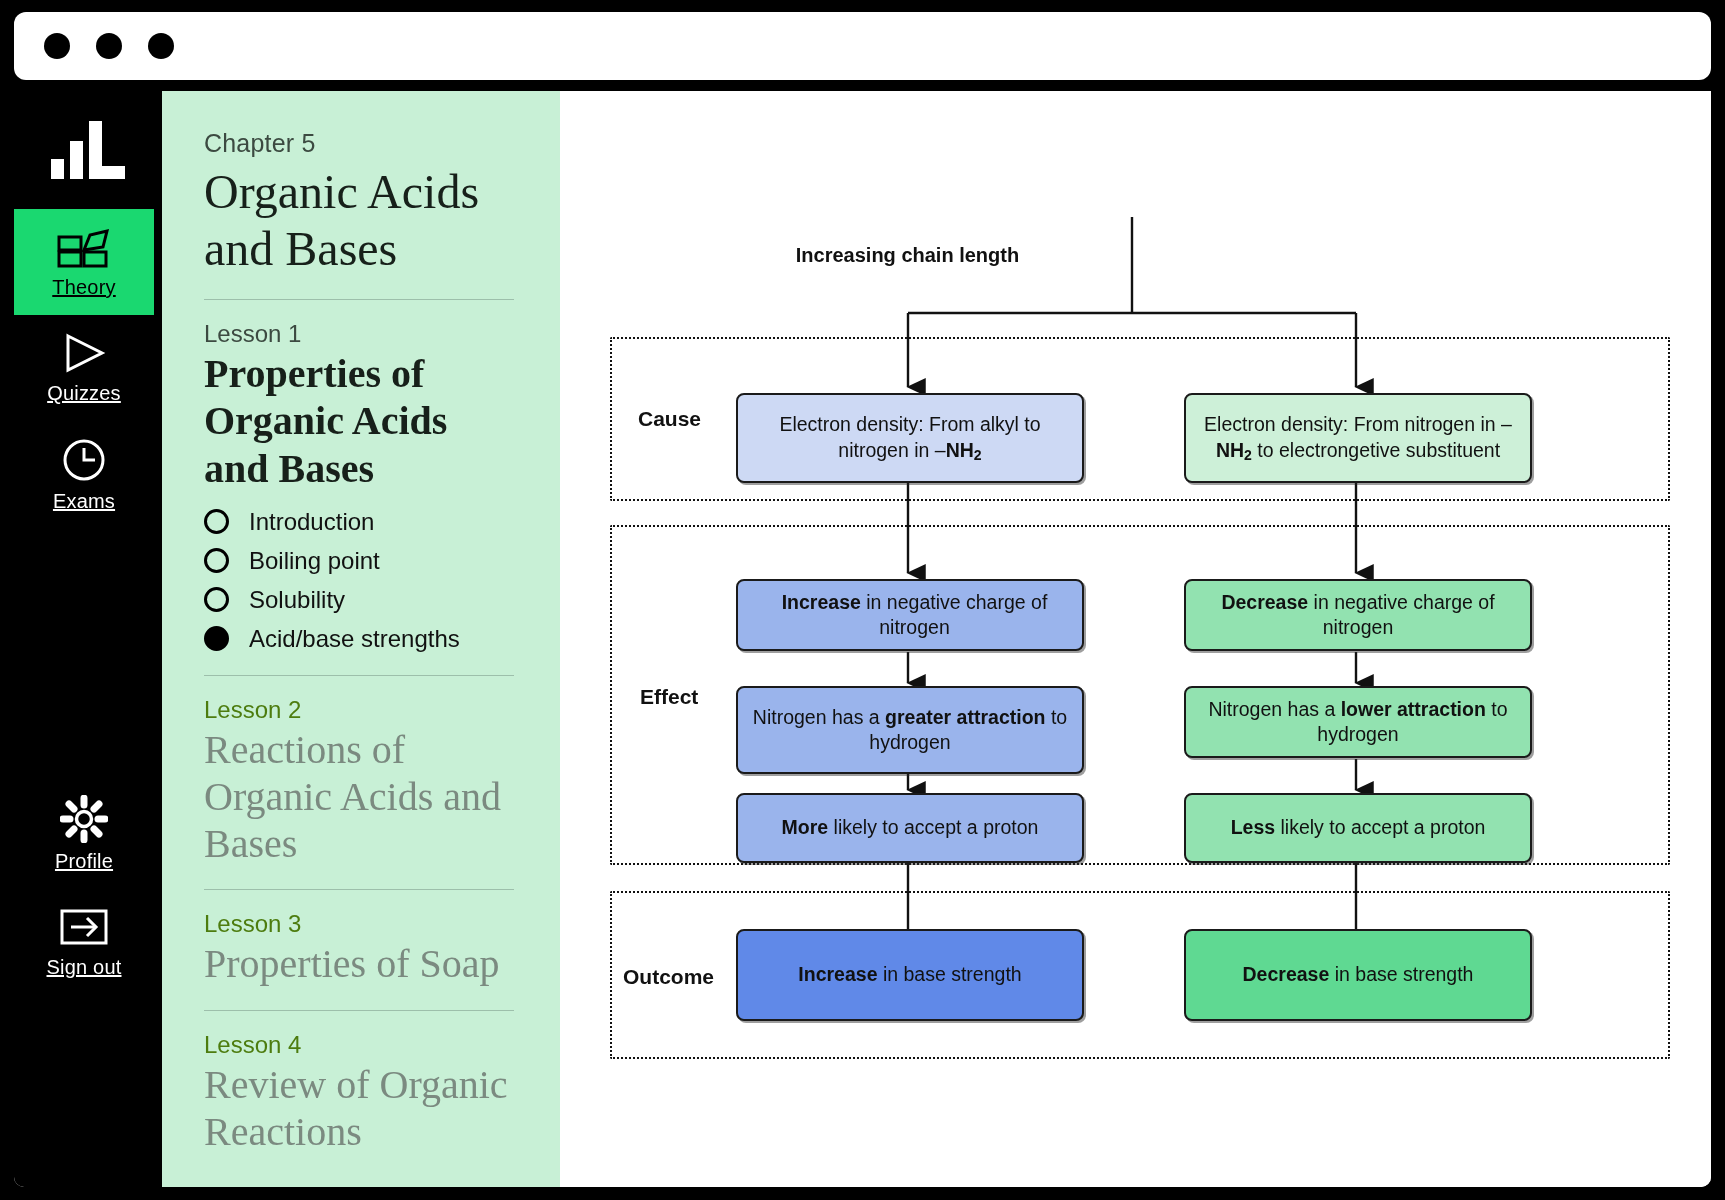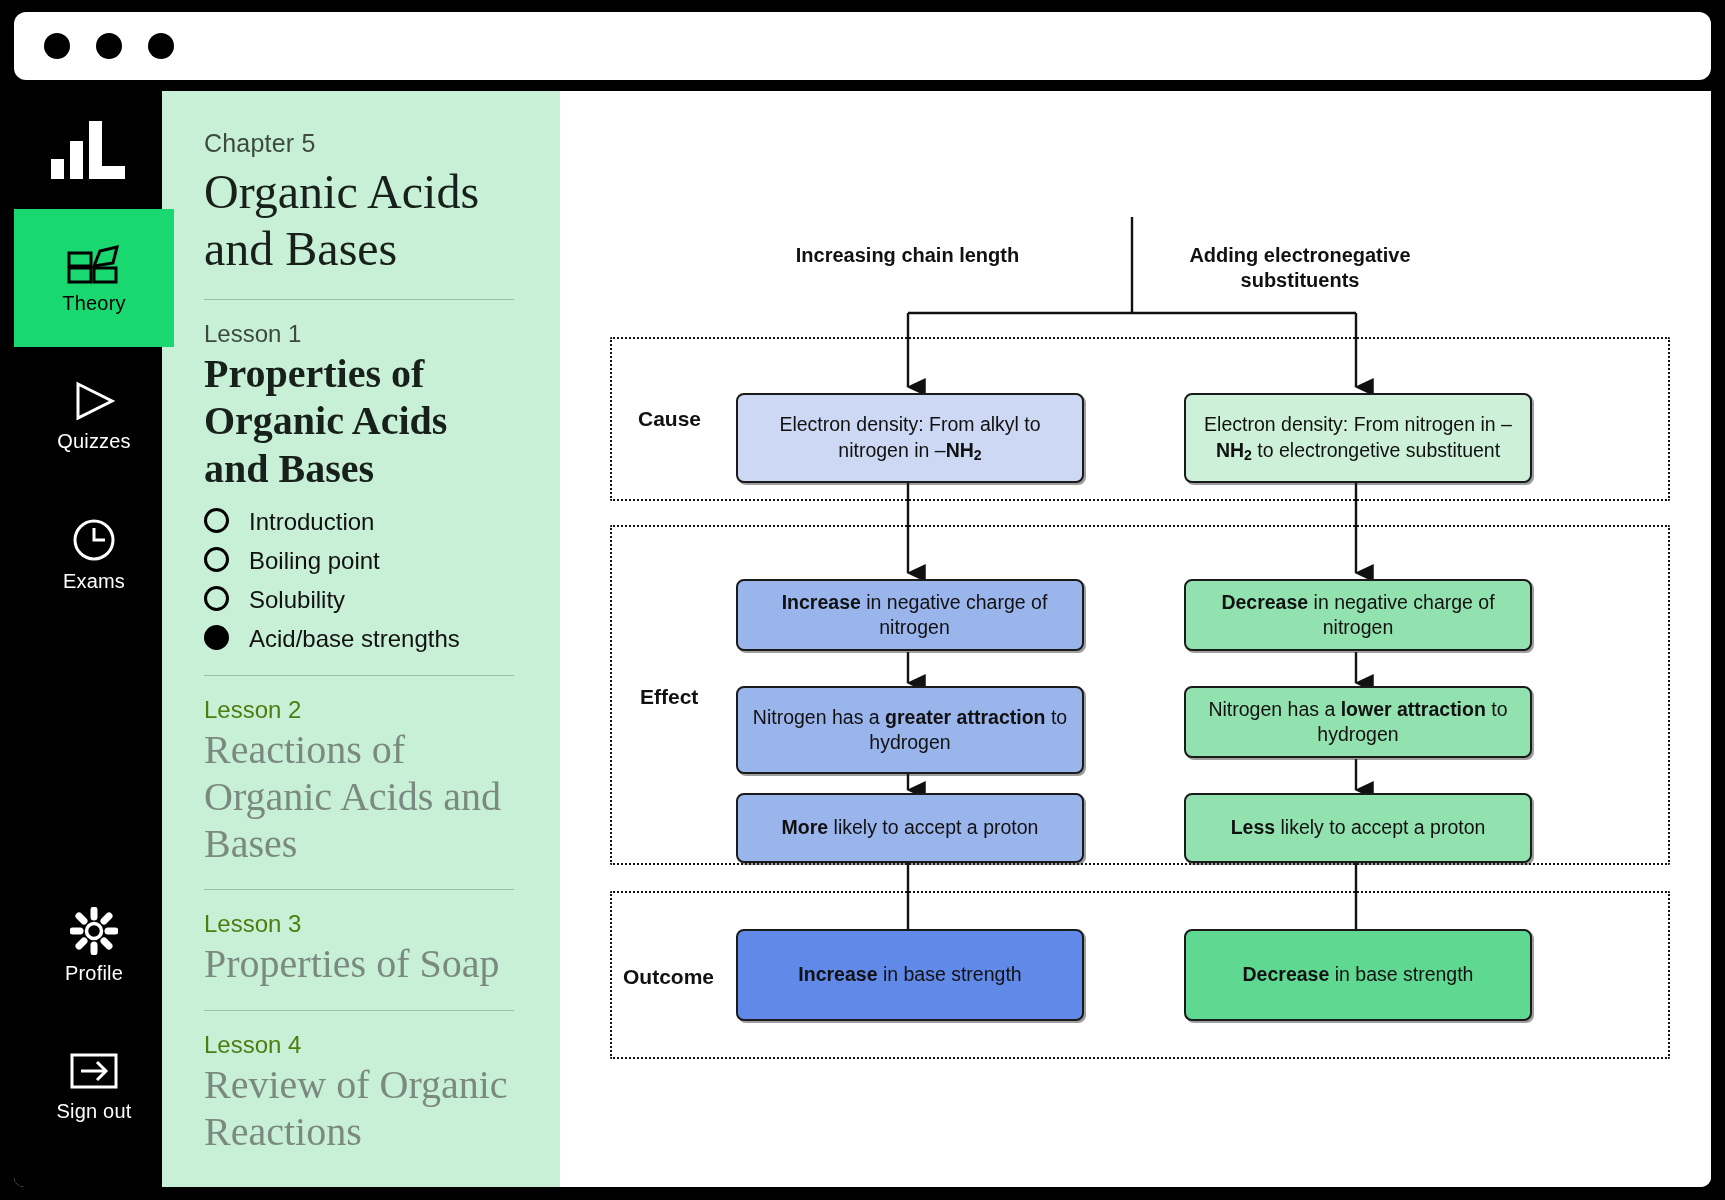--- a/index.html
+++ b/index.html
@@ -44,28 +44,29 @@
 
   
   .rail {
     width: 148px;
     background: #000;
     flex: 0 0 148px;
     position: relative;
     color: #fff;
   }
   .rail-item {
-    width: 160px;
+    width: 140px;
     display: flex;
     flex-direction: column;
     align-items: center;
     justify-content: center;
     gap: 7px;
-    padding: 32px 0;
+    padding: 16px 0;
     cursor: pointer;
+    text-decoration: underline;
   }
   .rail-item .lbl { font-size: 20px; letter-spacing: .2px; }
   .rail-item.active { background: #1ad870; color: #000; }
   .rail-logo { height: 118px; display:flex; align-items:center; justify-content:center; }
   .rail-spacer { height: 250px; }
 
   
   .sidebar {
     width: 398px;
     flex: 0 0 398px;
@@ -82,21 +83,21 @@
   .hr { height: 1px; background: #9dbfab; margin: 22px 0 20px 0; }
   .lesson-label { font-size: 24px; color: #3c4a41; }
   .lesson-label.dim { color: #4d7c0f; }
   .lesson-title {
     font-family: "Liberation Serif", serif;
     font-size: 40px; line-height: 1.18; color: #17201a;
     margin-top: 2px; font-weight: 700;
   }
   .lesson-title.dim { color: #7b8a80; font-weight: 400; }
   .topics { margin-top: 16px; }
-  .topic { display: flex; gap: 20px; margin-bottom: 11px; cursor: pointer; }
+  .topic { display: flex; align-items: center; gap: 20px; margin-bottom: 11px; cursor: pointer; }
   .bullet { width: 25px; height: 25px; border-radius: 50%; border: 3px solid #000; flex: 0 0 25px; }
   .bullet.filled { background: #000; }
   .topic .t { font-size: 24px; color: #111; }
 
   
   .canvas { flex: 1; position: relative; background: #fff; }
   .fc { position: absolute; left: 0; top: 0; width: 1151px; height: 1096px; }
 
   .node {
     position: absolute;
@@ -294,21 +295,20 @@
             <path d="M348,668 L348,699" marker-end="url(#ah)"></path>
             <path d="M796,668 L796,699" marker-end="url(#ah)"></path>
 
             <path d="M348,772 L348,876" marker-end="url(#ah)"></path>
             <path d="M796,772 L796,876" marker-end="url(#ah)"></path>
           </g>
         </svg>
 
 
         <div class="edge-label" style="left:215px; top:152px; width:265px;">Increasing chain length</div>
-        <div class="edge-label" style="left:590px; top:152px; width:300px;">Adding electronegative substituents</div>
 
         <div class="group" style="left:50px; top:246px; width:1060px; height:164px;"></div>
         <div class="row-label" style="left:78px; top:316px;">Cause</div>
 
         <div class="node blue-l" style="left:176px; top:302px; width:348px; height:90px;">
           <span>Electron density: From alkyl to nitrogen in –<b>NH<sub>2</sub></b></span>
         </div>
         <div class="node grn-l" style="left:624px; top:302px; width:348px; height:90px;">
           <span>Electron density: From nitrogen in –<b>NH<sub>2</sub></b> to electrongetive substituent</span>
         </div>

